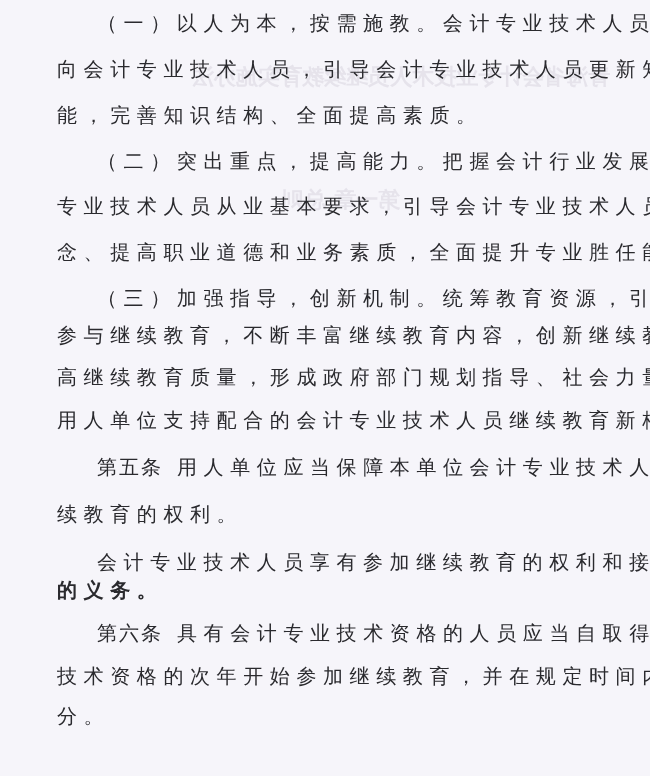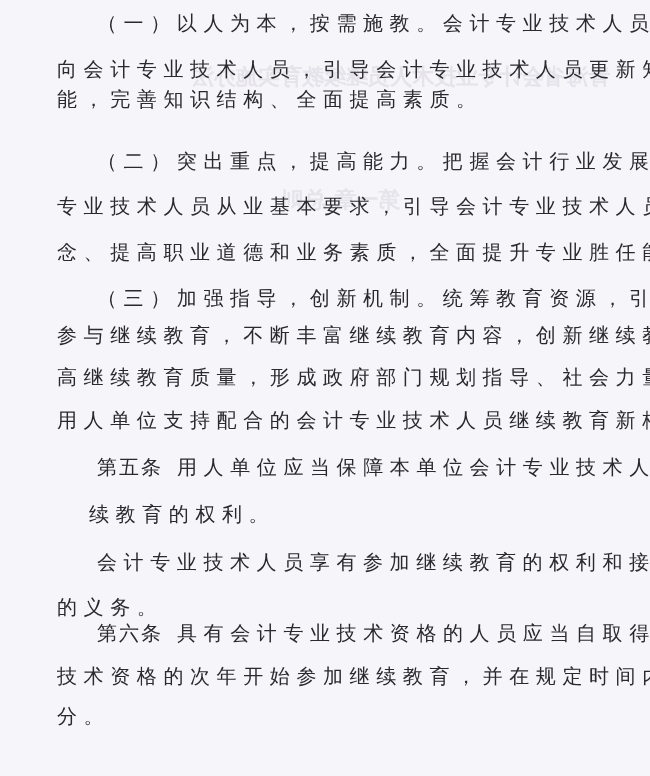--- a/index.html
+++ b/index.html
@@ -35,37 +35,37 @@
 
 <div class="bleed">
   <div style="top:62px; left:40px;">青海省会计专业技术人员继续教育实施办法</div>
   <div style="top:185px; left:250px;">第一章 总则</div>
 </div>
 
 <div class="page">
 
   <div class="line indent" style="top:10px;">（一）以人为本，按需施教。会计专业技术人员继续教育面</div>
   <div class="line" style="top:56px;">向会计专业技术人员，引导会计专业技术人员更新知识、拓展技</div>
-  <div class="line" style="top:86px;">能，完善知识结构、全面提高素质。</div>
+  <div class="line" style="top:102px;">能，完善知识结构、全面提高素质。</div>
 
   <div class="line indent" style="top:148px;">（二）突出重点，提高能力。把握会计行业发展趋势和会计</div>
   <div class="line" style="top:193px;">专业技术人员从业基本要求，引导会计专业技术人员树立诚信理</div>
   <div class="line" style="top:239px;">念、提高职业道德和业务素质，全面提升专业胜任能力。</div>
 
   <div class="line indent" style="top:285px;">（三）加强指导，创新机制。统筹教育资源，引导社会力量</div>
   <div class="line" style="top:322px;">参与继续教育，不断丰富继续教育内容，创新继续教育方式，提</div>
   <div class="line" style="top:364px;">高继续教育质量，形成政府部门规划指导、社会力量积极参与、</div>
   <div class="line" style="top:407px;">用人单位支持配合的会计专业技术人员继续教育新格局。</div>
 
   <div class="line indent" style="top:454px;">
     <span class="bold">第五条</span><span style="display:inline-block;width:14px;"></span><span>用人单位应当保障本单位会计专业技术人员参加继</span>
   </div>
-  <div class="line" style="top:501px;margin-left:32px;">续教育的权利。</div>
+  <div class="line" style="top:501px;">续教育的权利。</div>
 
   <div class="line indent" style="top:549px;">会计专业技术人员享有参加继续教育的权利和接受继续教育</div>
-  <div class="line" style="top:594px;">的义务。</div>
+  <div class="line" style="top:577px;font-weight:bold;">的义务。</div>
 
   <div class="line indent" style="top:620px;">
     <span class="bold">第六条</span><span style="display:inline-block;width:14px;"></span><span>具有会计专业技术资格的人员应当自取得会计专业</span>
   </div>
   <div class="line" style="top:663px;">技术资格的次年开始参加继续教育，并在规定时间内取得规定学</div>
   <div class="line" style="top:703px;">分。</div>
 </div>
 
 </body></html>

